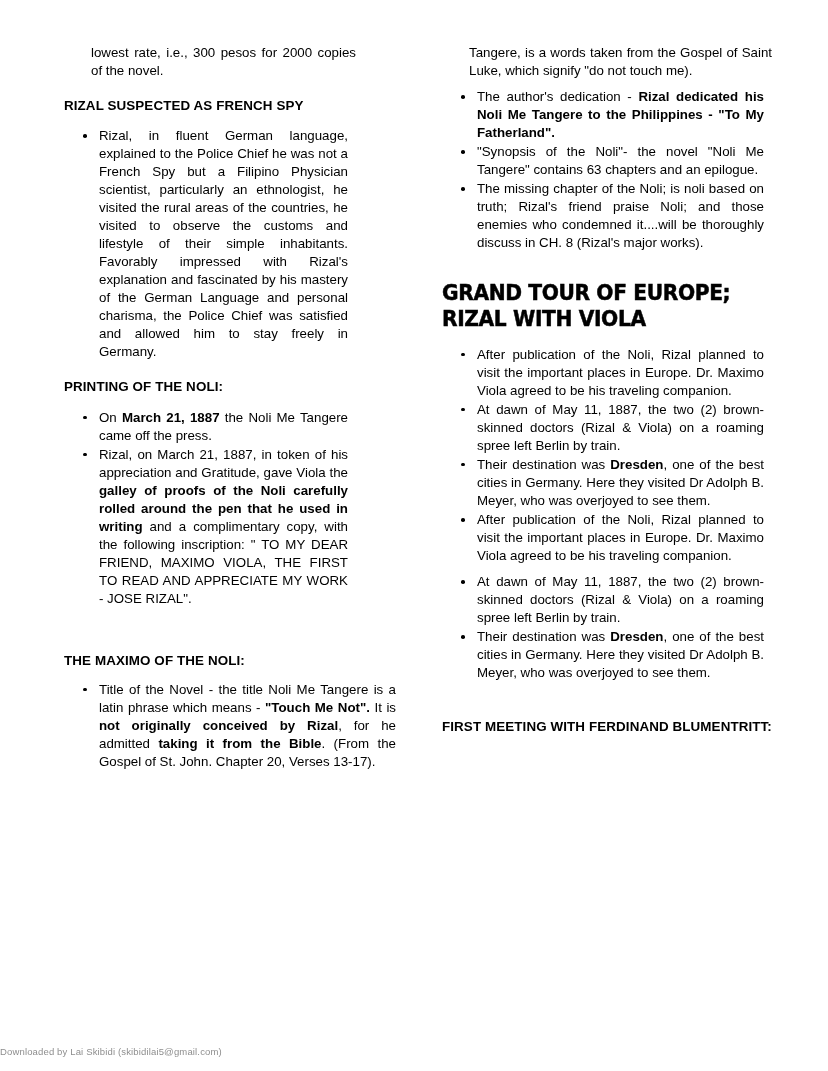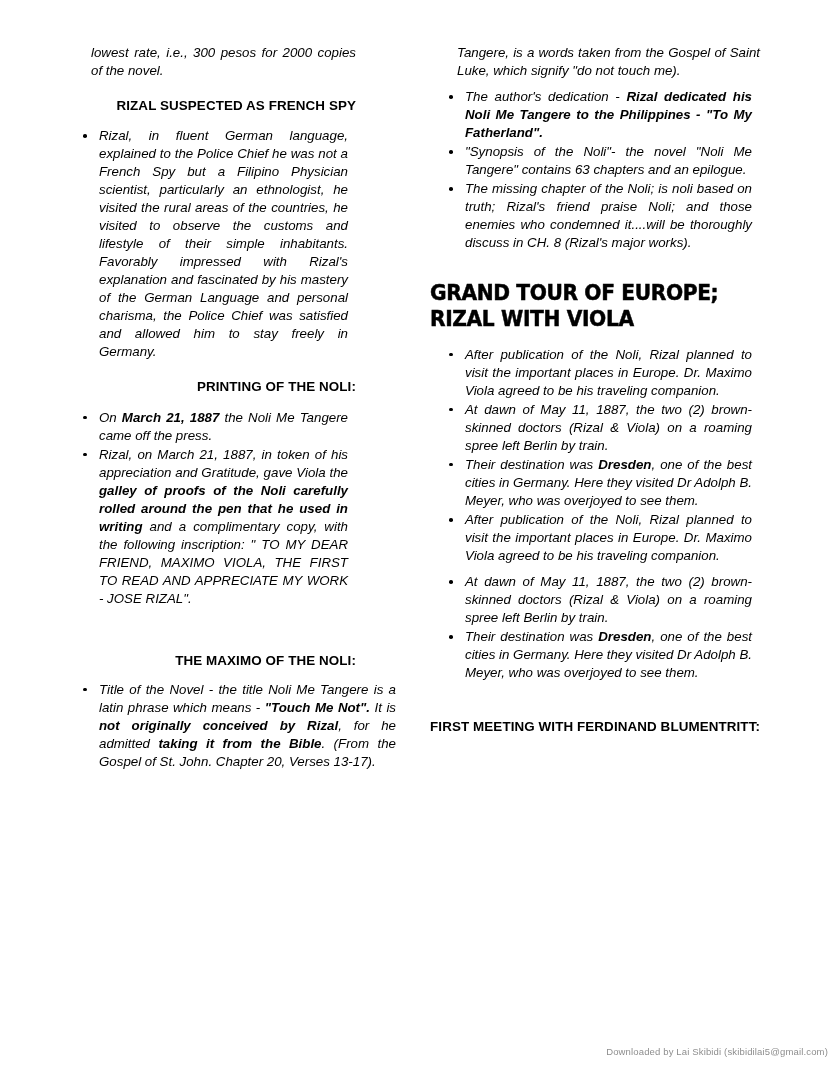--- a/index.html
+++ b/index.html
@@ -18,43 +18,41 @@
   .page {
     position: absolute;
     inset: 0;
     background: #fff;
   }
   .col {
     position: absolute;
     top: 44px;
   }
   .col-left  { left: 64px;  width: 292px; }
-  .col-right { left: 430px; width: 330px; }
+  .col-right { left: 442px; width: 330px; }
 
   .para, .bullets li {
     font-size: 13.3px;
     line-height: 1.355;
     text-align: justify;
     text-justify: inter-word;
     -webkit-hyphens: none;
     hyphens: none;
-    font-style: italic;
   }
 
   .para {
     margin: 0 0 0 27px;
   }
 
   h2.section {
     font-size: 13.4px;
     font-weight: bold;
     margin: 17px 0 13px 0;
     line-height: 1.28;
     letter-spacing: 0.1px;
-    text-align: right;
   }
   h2.section.tight { margin-top: 16px; margin-bottom: 12px; }
 
   h1.bigtitle {
     font-family: "DejaVu Sans", sans-serif;
     font-size: 21.5px;
     font-weight: bold;
     line-height: 1.2;
     margin: 28px 0 14px 0;
     letter-spacing: -0.4px;
@@ -90,21 +88,21 @@
 
   .wide { width: 324px; }
 
   b, strong { font-weight: bold; }
 
   .footer {
     position: absolute;
     left: 0;
     right: 0;
     top: 1046px;
-    text-align: right;
+    text-align: left;
     font-size: 9.5px;
     color: #8e8e8e;
     letter-spacing: 0.15px;
   }
   .spacer-sm { height: 11px; }
   .spacer-md { height: 20px; }
 </style>
 </head>
 <body>
 

